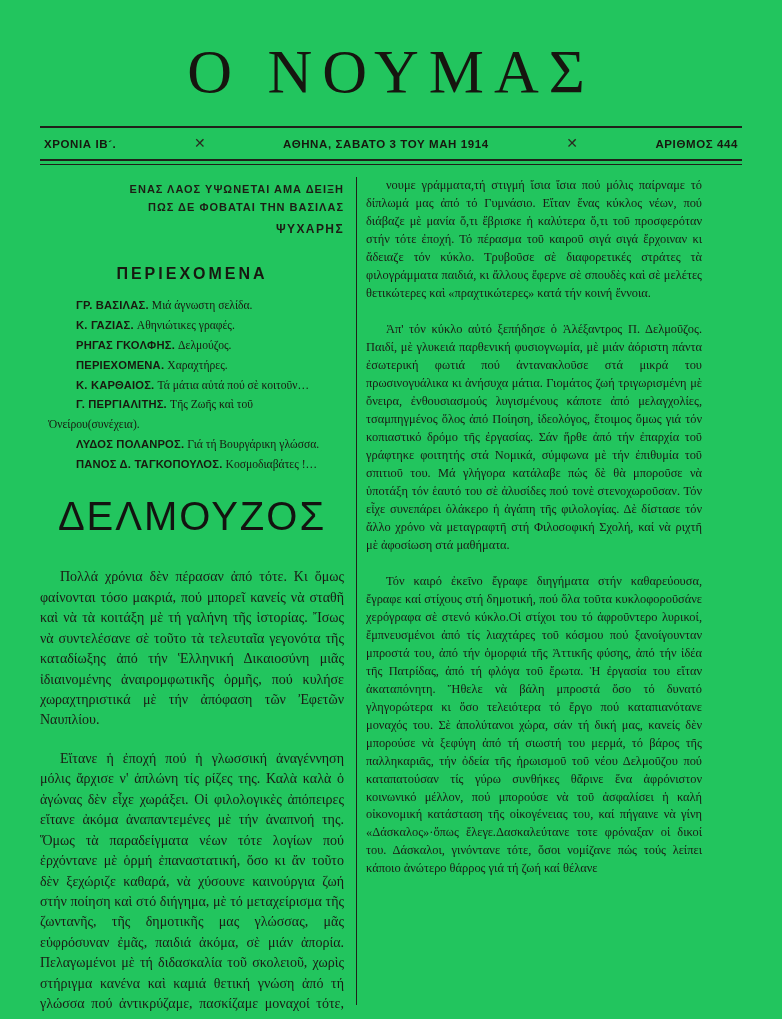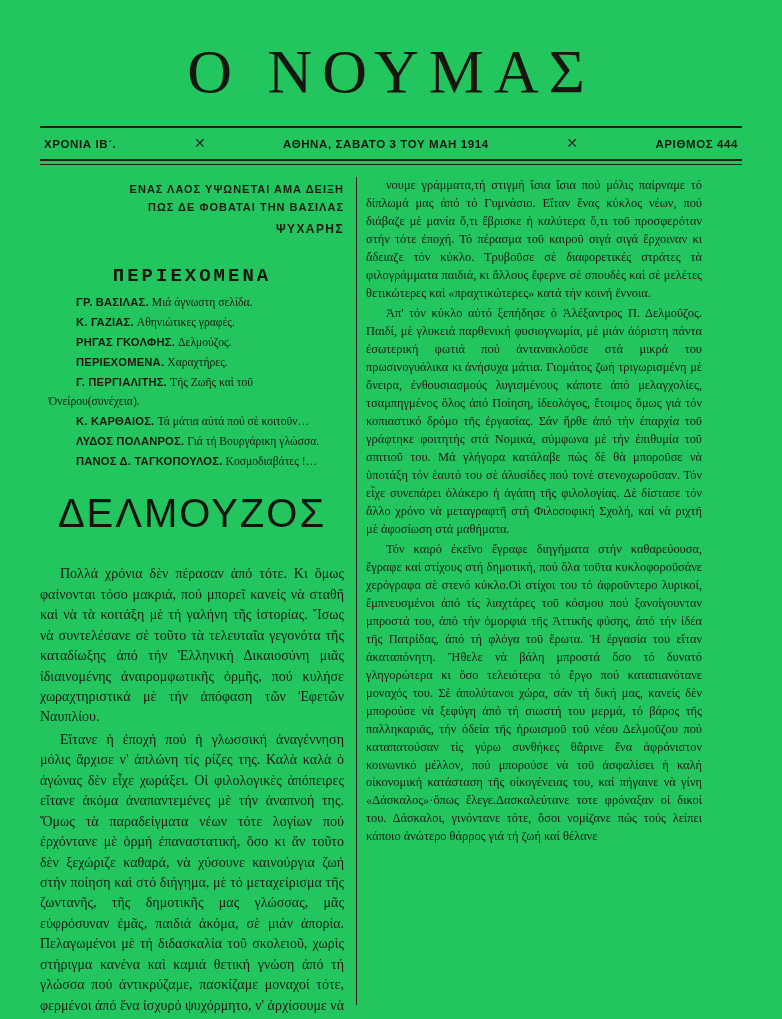--- a/index.html
+++ b/index.html
@@ -98,25 +98,25 @@
   .motto-author {
     font-family: "Liberation Sans", sans-serif;
     font-size: 12px;
     font-weight: bold;
     letter-spacing: 1.4px;
     margin-top: 4px;
   }
   
   .contents-title {
     text-align: center;
-    font-family: Liberation Mono, monospace;
-    font-size: 19px;
+    font-family: Liberation Sans, sans-serif;
+    font-size: 16px;
     font-weight: bold;
     letter-spacing: 3px;
-    margin: 26px 0 6px 0;
+    margin: 26px 0 13px 0;
     color: #171710;
   }
   .contents-list {
     font-family: "Liberation Sans", sans-serif;
     font-size: 11.2px;
     line-height: 1.62;
     color: #19190f;
     padding-left: 8px;
   }
   .contents-list .entry {
@@ -146,21 +146,21 @@
     font-family: "Liberation Serif", serif;
     font-size: 14px;
     line-height: 1.46;
     text-align: justify;
     margin: 0 0 0 0;
     text-indent: 20px;
     color: #1b1b14;
     hyphens: auto;
   }
   .body-text p + p {
-    margin-top: 2px;
+    margin-top: 18px;
   }
   .col-right .body-text p {
     font-size: 12.4px;
     line-height: 1.45;
   }
 </style>
 </head>
 <body>
 
 <div class="page">
@@ -204,26 +204,26 @@
         </div>
         <div class="entry">
           <span class="author">ΡΗΓΑΣ ΓΚΟΛΦΗΣ.</span>
           <span class="title">Δελμούζος.</span>
         </div>
         <div class="entry">
           <span class="author">ΠΕΡΙΕΧΟΜΕΝΑ.</span>
           <span class="title">Χαραχτήρες.</span>
         </div>
         <div class="entry">
+          <span class="author">Κ. ΚΑΡΘΑΙΟΣ.</span>
+          <span class="title">Τά μάτια αὐτά πού σὲ κοιτοῦν…</span>
+        </div>
+        <div class="entry">
           <span class="author">Γ. ΠΕΡΓΙΑΛΙΤΗΣ.</span>
           <span class="title">Τῆς Ζωῆς καὶ τοῦ Ὀνείρου(συνέχεια).</span>
-        </div>
-        <div class="entry">
-          <span class="author">Κ. ΚΑΡΘΑΙΟΣ.</span>
-          <span class="title">Τά μάτια αὐτά πού σὲ κοιτοῦν…</span>
         </div>
         <div class="entry">
           <span class="author">ΛΥΔΟΣ ΠΟΛΑΝΡΟΣ.</span>
           <span class="title">Γιά τή Βουργάρικη γλώσσα.</span>
         </div>
         <div class="entry">
           <span class="author">ΠΑΝΟΣ Δ. ΤΑΓΚΟΠΟΥΛΟΣ.</span>
           <span class="title">Κοσμοδιαβάτες !…</span>
         </div>
       </div>

